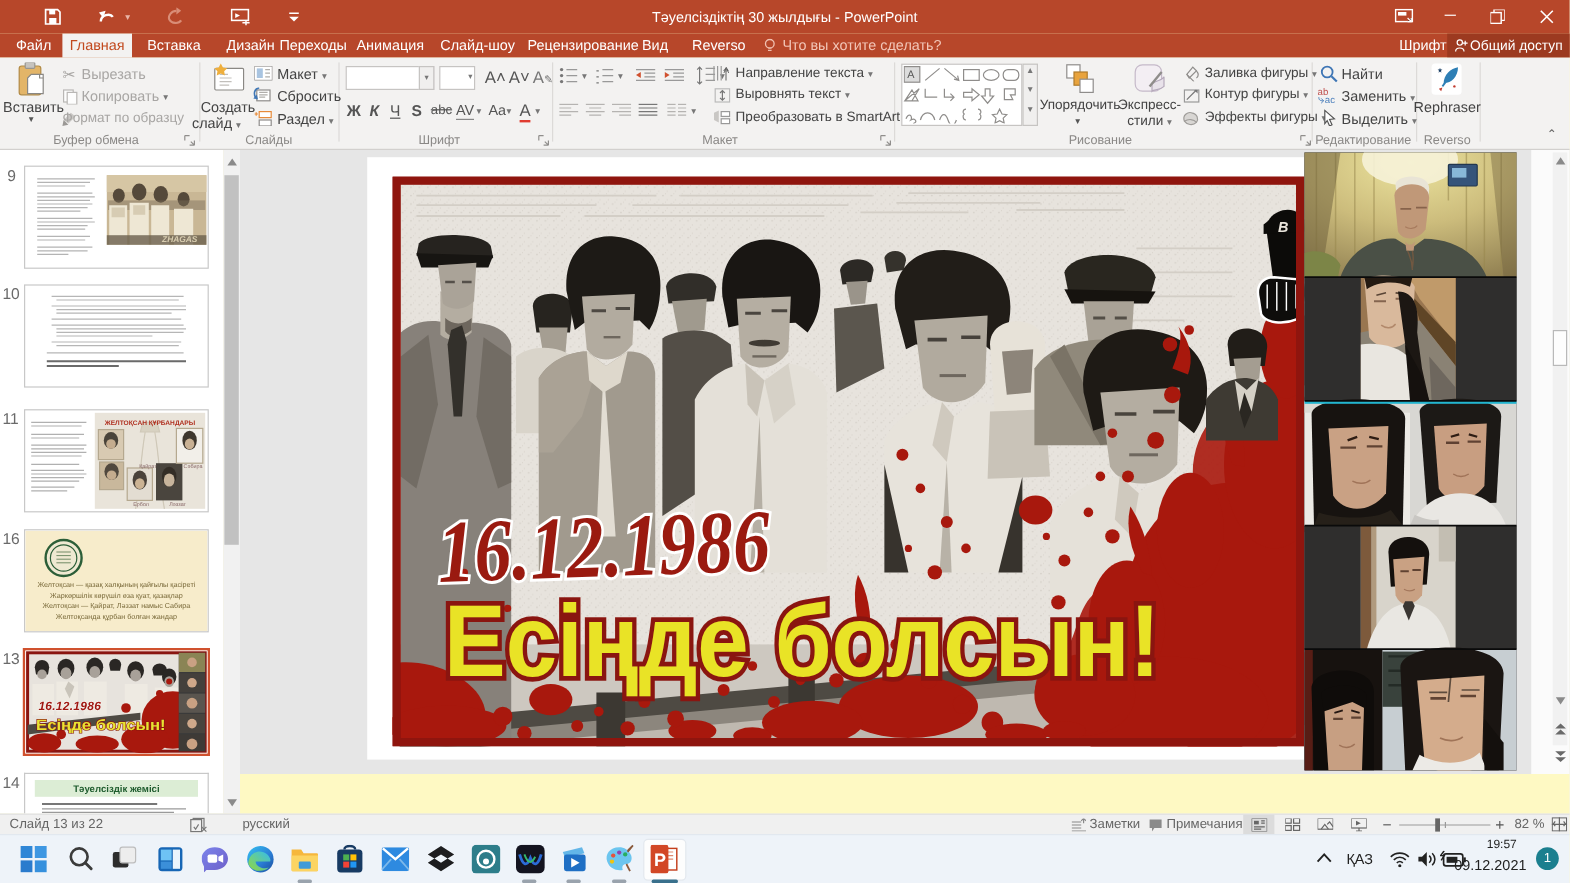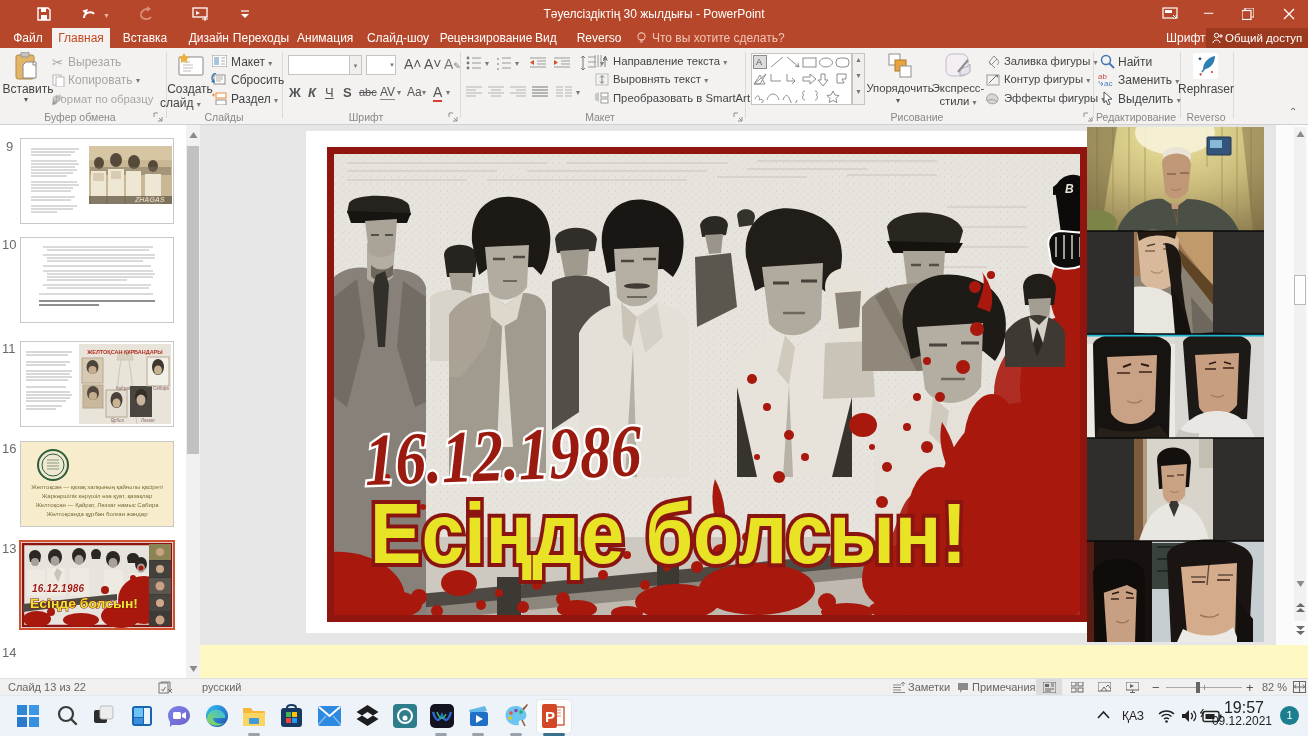--- a/index.html
+++ b/index.html
@@ -498,20 +498,32 @@
         <rect x="128" y="36" width="22" height="16" fill="#5a554f"></rect>
             <circle cx="139" cy="44" r="4.5" fill="#c9a183"></circle>
         <rect x="128" y="53" width="22" height="16" fill="#49443e"></rect>
             <circle cx="139" cy="61" r="4" fill="#cfa88a"></circle>
         <rect x="128" y="70" width="22" height="14" fill="#3e3a36"></rect>
             <circle cx="139" cy="78" r="4.5" fill="#c9a183"></circle>
           </g>
       </svg>
     </div>
     <div class="thumbnum" style="left:2px;top:520px">14</div>
+    <div class="thumb" style="top:519px;height:34px;border-bottom:none">
+      <svg width="152" height="34" viewBox="0 0 152 34">
+        <rect x="8" y="5" width="136" height="14" fill="#dcedd5"></rect>
+        <text x="76" y="15" font-size="8" font-weight="bold" fill="#1f5c2e" text-anchor="middle">Тәуелсіздік жемісі</text>
+        <g stroke="#4a4a4a" stroke-width="1.2">
+            <path d="M14 25 h96"></path>
+          </g>
+        <g stroke="#9a9a9a" stroke-width="1">
+            <path d="M14 29 h120 M14 32 h110"></path>
+          </g>
+      </svg>
+    </div>
   </div>
   <div class="abs" id="thumbscroll">
     <svg class="abs" style="left:3px;top:6px" width="9" height="8" viewBox="0 0 9 8">
         <path d="M0.5 7 L4.5 1 L8.5 7z" fill="#8a8a8a"></path>
       </svg>
     <div class="abs" style="left:1px;top:21px;width:12px;height:308px;background:#c1c1c1"></div>
     <svg class="abs" style="left:3px;top:540px" width="9" height="8" viewBox="0 0 9 8">
         <path d="M0.5 1 L4.5 7 L8.5 1z" fill="#8a8a8a"></path>
       </svg>
   </div>
@@ -1013,17 +1025,17 @@
     <svg class="abs" style="left:1181px;top:13px" width="17" height="14" viewBox="0 0 17 14">
         <path d="M1 5 h3 l4-4 v12 l-4-4 h-3z" fill="#222"></path>
         <path d="M10 4 C12 6 12 8 10 10 M12.5 2 C15.5 5 15.5 9 12.5 12" fill="none" stroke="#222" stroke-width="1.3"></path>
       </svg>
     <svg class="abs" style="left:1200px;top:13px" width="22" height="14" viewBox="0 0 22 14">
         <rect x="3" y="2.5" width="16" height="10" rx="2" fill="none" stroke="#222" stroke-width="1.4"></rect>
         <rect x="19.5" y="5.5" width="2" height="4" fill="#222"></rect>
         <rect x="5.5" y="5" width="9" height="5" fill="#222"></rect>
         <path d="M3.5 0 l-3 4 h3 l-2.5 4" stroke="#222" stroke-width="1.2" fill="none"></path>
       </svg>
-    <div class="abs" style="left:1216px;top:3px;width:48px;text-align:right;font-size:16px;color:#222">19:57</div>
+    <div class="abs" style="left:1216px;top:3px;width:48px;text-align:right;font-size:10px;color:#222">19:57</div>
     <div class="abs" style="left:1196px;top:18px;width:76px;text-align:right;font-size:12px;color:#222">09.12.2021</div>
     <div class="abs" style="left:1280px;top:10px;width:19px;height:19px;border-radius:50%;background:#1b7f8f;color:#fff;font-size:11px;text-align:center;line-height:19px">1</div>
   </div>
 </div>
 
 </body></html>

